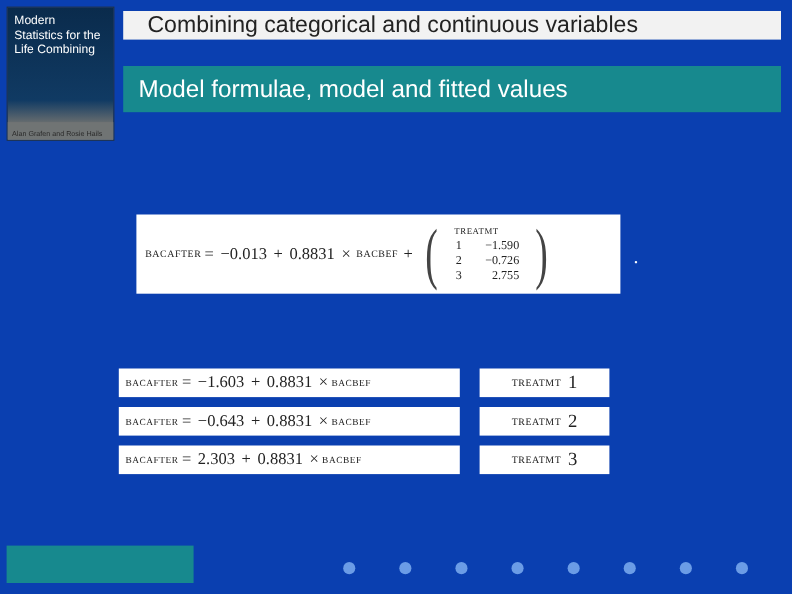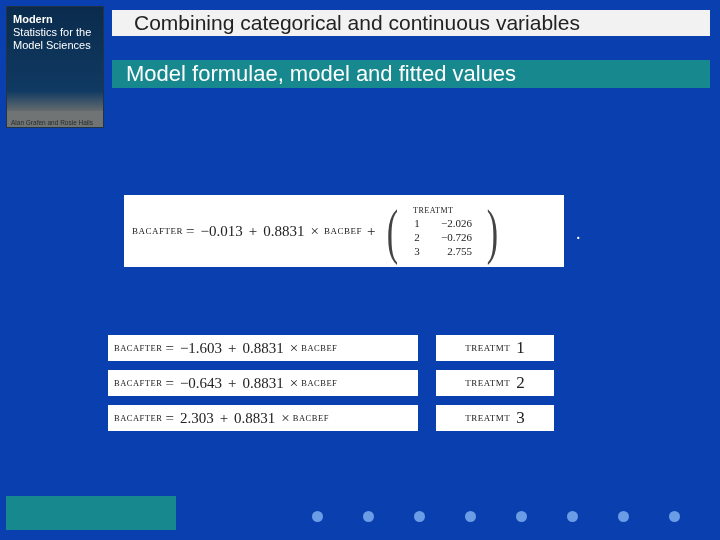--- a/index.html
+++ b/index.html
@@ -12,37 +12,37 @@
     overflow: hidden;
   }
   .cover {
     position: absolute;
     left: 6px; top: 6px;
     width: 98px; height: 122px;
     background: linear-gradient(180deg, #0a2b4c 0%, #103a63 70%, #6b6f6f 88%, #8a8d8d 100%);
     border: 1px solid #234;
   }
   .cover .line { color: #fff; font-size: 11px; line-height: 13px; margin-left: 6px; }
-  .cover .l1 { margin-top: 6px; font-weight: bold; }
+  .cover .l1 { margin-top: 6px; font-weight: normal; }
   .cover .strip { position: absolute; bottom: 0; left: 0; right: 0; height: 16px; background: #707474; }
   .cover .strip span { font-size: 6.5px; color: #2a2a2a; margin-left: 4px; line-height: 16px; }
   .title-row {
     position: absolute;
     left: 112px; top: 10px; right: 10px;
     height: 26px;
     background: #f2f2f2;
     display: flex; align-items: center;
     padding-left: 22px;
     color: #222;
     font-size: 21px;
   }
   .subtitle-row {
     position: absolute;
     left: 112px; top: 60px; right: 10px;
-    height: 28px;
+    height: 42px;
     background: #17898e;
     display: flex; align-items: center;
     padding-left: 14px;
     color: #fff;
     font-size: 22px;
   }
   .main-eq {
     position: absolute;
     left: 124px; top: 195px;
     width: 440px; height: 72px;
@@ -120,21 +120,21 @@
     width: 11px; height: 11px; border-radius: 50%;
     background: #6b9ce6;
   }
 </style>
 </head>
 <body>
 
 <div class="cover">
   <div class="line l1">Modern</div>
   <div class="line">Statistics for the</div>
-  <div class="line">Model Sciences</div>
+  <div class="line">Life Combining</div>
   <div class="strip"><span>Alan Grafen and Rosie Hails</span></div>
 </div>
 
 <div class="title-row">
   <span>Combining categorical and continuous variables</span>
 </div>
 <div class="subtitle-row">
   <span>Model formulae, model and fitted values</span>
 </div>
 
@@ -149,21 +149,21 @@
   <span class="rhs1">+</span>
   <span class="bracket">
     <span class="paren">(</span>
     <table>
       <tbody>
           <tr>
             <td class="hd" colspan="2">TREATMT</td>
           </tr>
       <tr>
             <td class="idx">1</td>
-            <td>−2.026</td>
+            <td>−1.590</td>
           </tr>
       <tr>
             <td class="idx">2</td>
             <td>−0.726</td>
           </tr>
       <tr>
             <td class="idx">3</td>
             <td>2.755</td>
           </tr>
     </tbody>

